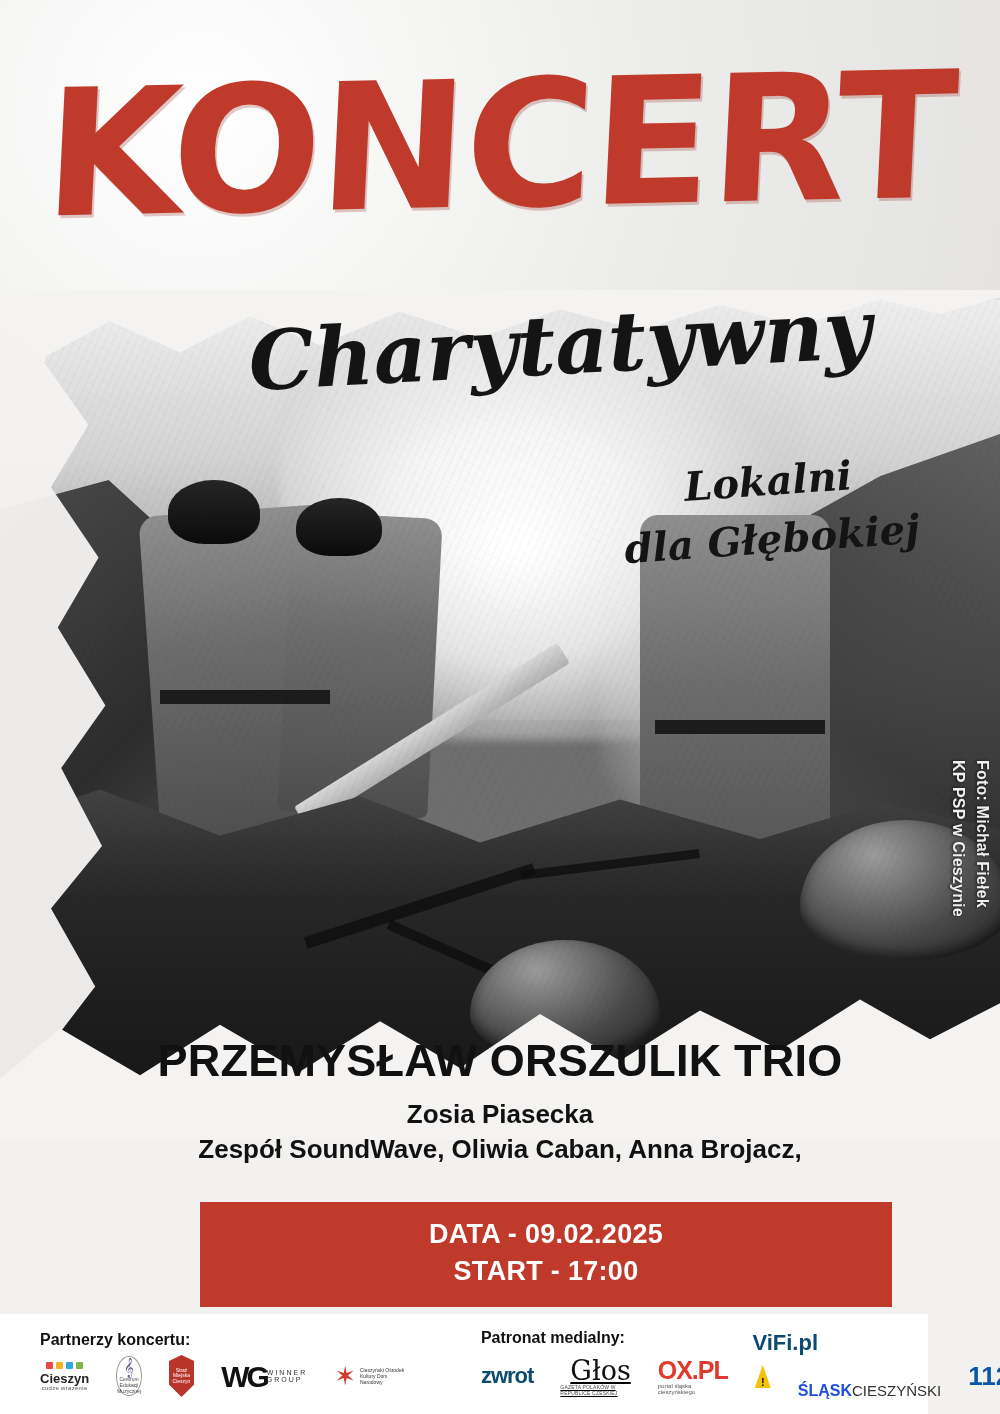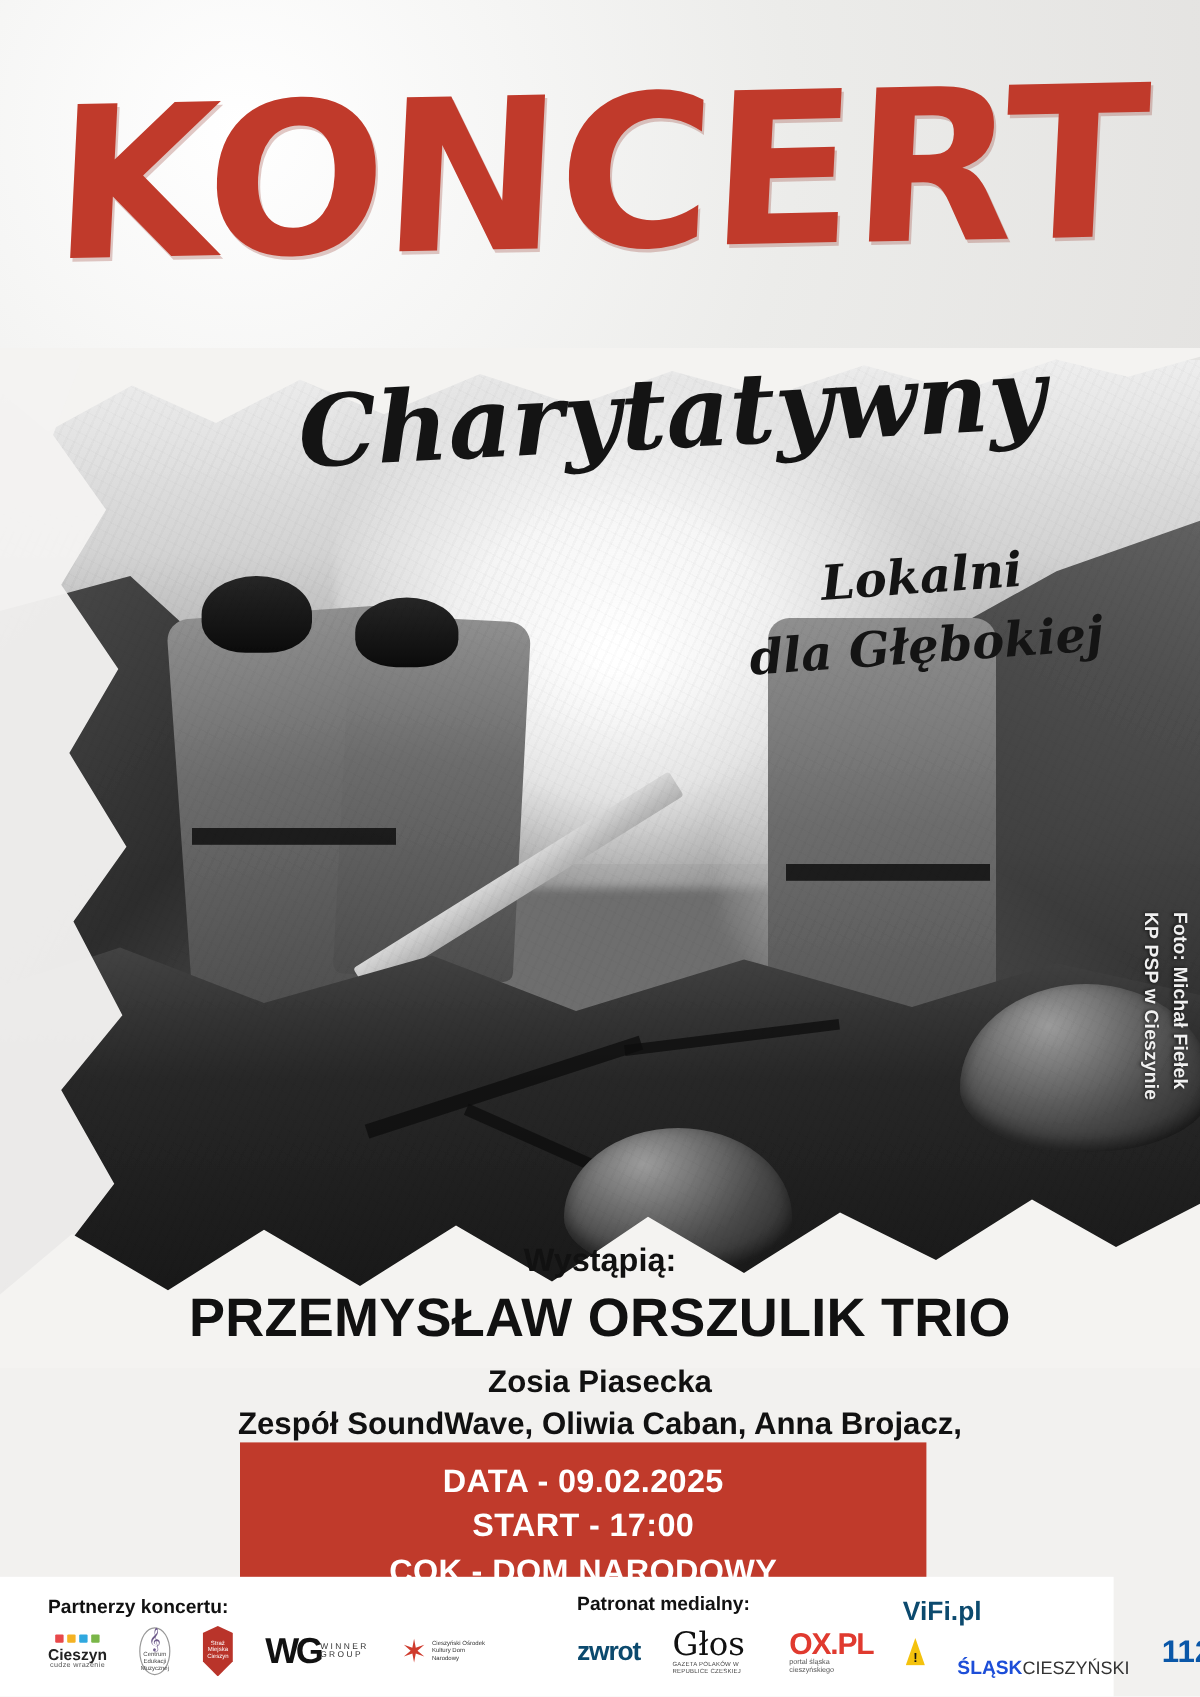--- a/index.html
+++ b/index.html
@@ -184,21 +184,21 @@
   .performers .headline {
     font-size: 45px; font-weight: 700; letter-spacing: .2px; margin-bottom: 10px;
   }
   .performers .others {
     font-size: 26px; font-weight: 700; line-height: 1.35;
   }
 
   
   .details {
     position: absolute; left: 200px; top: 1202px;
-    width: 572px; padding: 14px 0 16px;
+    width: 692px; padding: 14px 0 16px;
     background: #c03a2b;
     text-align: center;
     color: #fff;
   }
   .details div {
     font-size: 27px; font-weight: 700; line-height: 1.38; letter-spacing: .3px;
   }
 
   
   .footer {
@@ -233,21 +233,21 @@
   }
   .logo-wg { display: flex; align-items: center; }
   .logo-wg .wg { font-size: 30px; font-weight: 700; letter-spacing: -3px; color: #111; line-height: .9; }
   .logo-wg .wgs { font-size: 7px; letter-spacing: 2px; color: #333; }
 
   .logo-cok { display: flex; align-items: center; gap: 4px; }
   .logo-cok .mark { font-size: 26px; color: #cf3b2d; line-height: 1; }
   .logo-cok .txt { font-size: 5px; color: #333; line-height: 1.2; }
 
   .logo-zwrot { font-size: 22px; font-weight: 700; color: #0c4a6e; letter-spacing: -1px; }
-  .logo-glos { display: flex; flex-direction: column; align-items: flex-start; }
+  .logo-glos { display: flex; flex-direction: column; align-items: flex-end; text-decoration: underline; }
   .logo-glos .g { font-family: "DejaVu Serif", serif; font-size: 27px; color: #111; line-height: 1; }
   .logo-glos .gs { font-size: 5px; color: #444; letter-spacing: .2px; }
   .logo-ox { display: flex; flex-direction: column; align-items: center; }
   .logo-ox .ox { font-size: 25px; font-weight: 700; color: #e03a2f; letter-spacing: -1px; line-height: 1; }
   .logo-ox .oxs { font-size: 6px; color: #555; }
   .logo-tri {
     width: 26px; height: 24px;
     background: #f4c20d;
     clip-path: polygon(50% 4%, 100% 100%, 0 100%);
     display: flex; align-items: flex-end; justify-content: center;
@@ -304,30 +304,28 @@
     <div>Lokalni</div>
     <div>dla Głębokiej</div>
   </div>
 
   <div class="photo-credit">
     <span>Foto: Michał Fiełek</span><br>
     <span>KP PSP w Cieszynie</span>
   </div>
 
   <div class="performers">
-    <div class="lead">Wystąpią:</div>
     <div class="headline">PRZEMYSŁAW ORSZULIK TRIO</div>
     <div class="others">Zosia Piasecka</div>
     <div class="others">Zespół SoundWave, Oliwia Caban, Anna Brojacz,</div>
   </div>
 
   <div class="details">
     <div>DATA - 09.02.2025</div>
     <div>START - 17:00</div>
-    <div>COK - DOM NARODOWY</div>
   </div>
 
   <div class="footer">
 
     <div class="f-col" style="margin-left:40px;">
       <div class="f-label">Partnerzy koncertu:</div>
       <div class="f-logos">
 
         <div class="logo logo-cieszyn">
           <div class="dots">

